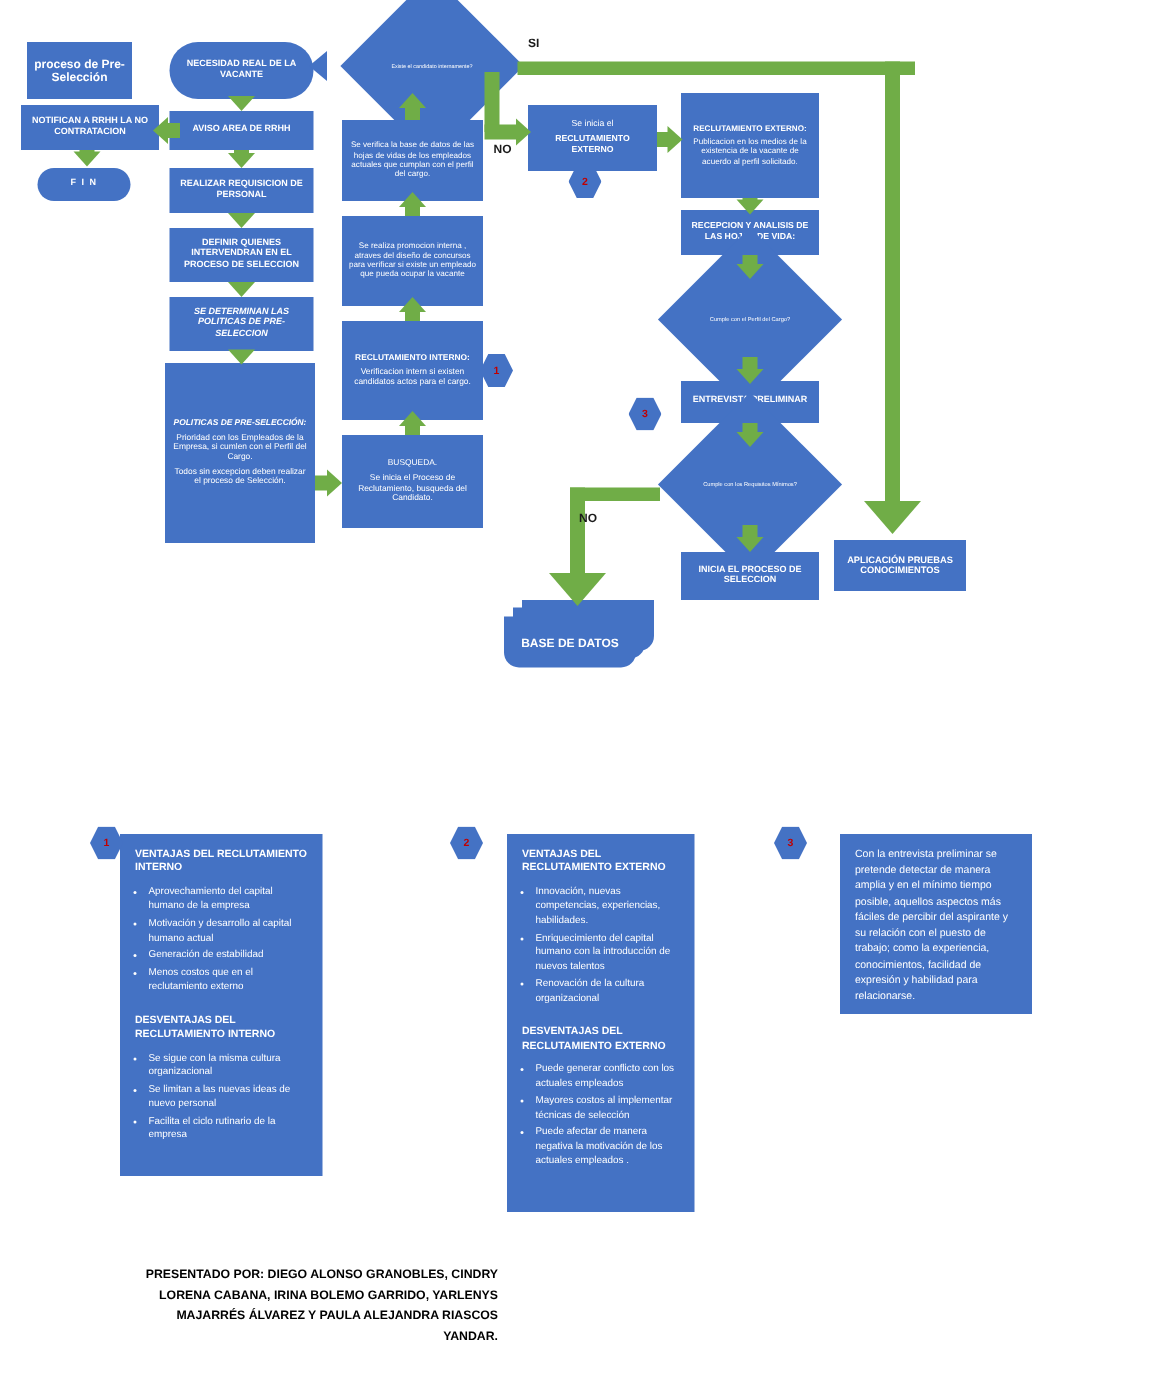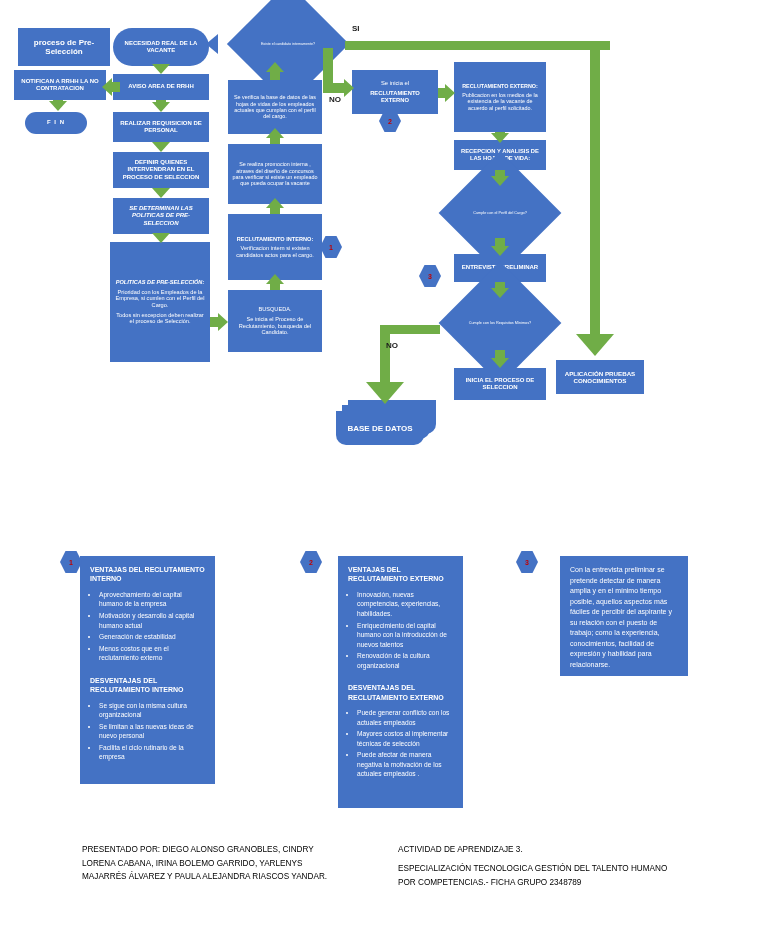--- a/index.html
+++ b/index.html
@@ -64,30 +64,30 @@
   
   .panel{position:absolute;background:#4472C4;color:#ffffff;
         box-sizing:border-box;padding:9px 10px;font-size:6.6px;line-height:1.45;}
   .panel h4{margin:0 0 6px 0;font-size:7px;line-height:1.35;font-weight:bold;}
   .panel h4.second{margin-top:13px;}
   .panel ul{margin:0;padding-left:9px;list-style:disc;}
   .panel li{margin:0 0 2px 0;}
   .panel .para{margin:0;font-size:7px;line-height:1.5;}
 
   
-  .foot{position:absolute;text-align:left;font-weight:normal;
+  .foot{position:absolute;text-align:right;font-weight:bold;
         font-size:8.2px;line-height:1.65;color:#000;}
   .foot .gap{display:block;height:.7em;}
 </style>
 </head>
 <body>
 
 <div class="canvas">
 
-  <div class="node rect" style="left:18px;top:28px;width:92px;height:38px;font-size:8px;font-weight:bold;">
+  <div class="node rect" style="left:18px;top:28px;width:70px;height:38px;font-size:8px;font-weight:bold;">
     <span class="blk">proceso de  Pre-Selección</span>
   </div>
 
   <div class="node round" style="left:113px;top:28px;width:96px;height:38px;font-size:6px;font-weight:bold;">
     <span class="blk">NECESIDAD REAL DE LA VACANTE</span>
   </div>
 
   <div class="node rect" style="left:14px;top:70px;width:92px;height:30px;font-size:6px;font-weight:bold;">
     <span class="blk">NOTIFICAN A RRHH LA NO CONTRATACION</span>
   </div>
@@ -313,19 +313,14 @@
   </div>
 
   <div class="hexbadge" style="left:516px;top:551px;width:22px;height:22px;">
     <span>3</span>
   </div>
   <div class="panel" style="left:560px;top:556px;width:128px;height:120px;">
     <p class="para">Con la entrevista preliminar se pretende detectar de manera amplia y en el mínimo tiempo posible, aquellos aspectos más fáciles de percibir del aspirante y su relación con el puesto de trabajo; como la experiencia, conocimientos, facilidad de expresión y habilidad para relacionarse.</p>
   </div>
 
   <div class="foot" style="left:82px;top:843px;width:250px;">PRESENTADO POR: DIEGO ALONSO GRANOBLES, CINDRY LORENA CABANA, IRINA BOLEMO GARRIDO, YARLENYS MAJARRÉS ÁLVAREZ Y PAULA ALEJANDRA RIASCOS YANDAR.</div>
-  <div class="foot" style="left:398px;top:843px;width:275px;">
-    <span class="blk">ACTIVIDAD DE APRENDIZAJE 3.</span>
-    <span class="gap"></span>
-    <span class="blk">ESPECIALIZACIÓN TECNOLOGICA GESTIÓN DEL TALENTO HUMANO POR COMPETENCIAS.- FICHA GRUPO  2348789</span>
-  </div>
 
 </div>
 
 </body></html>

